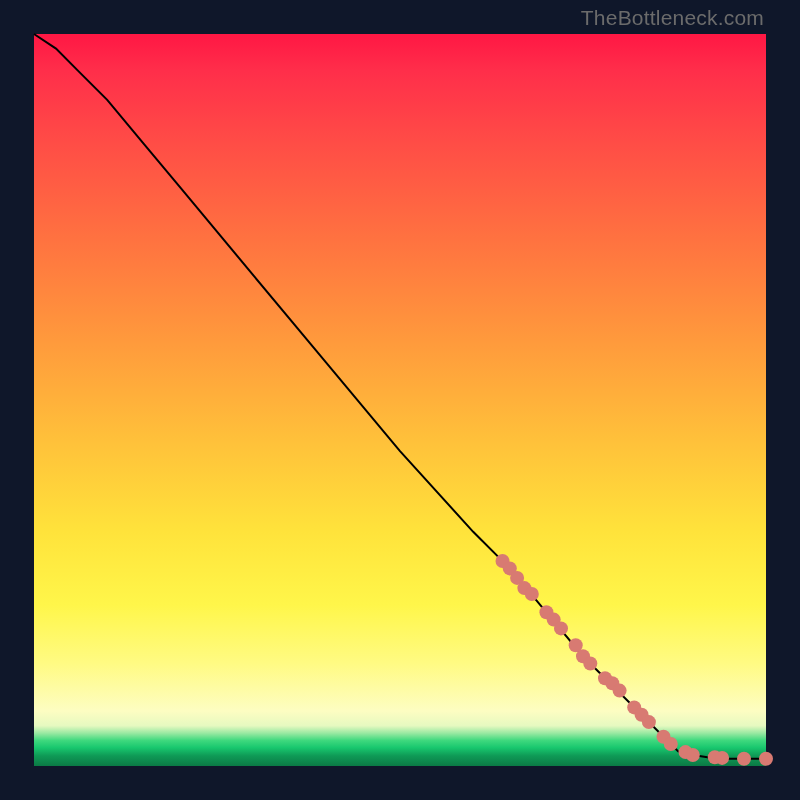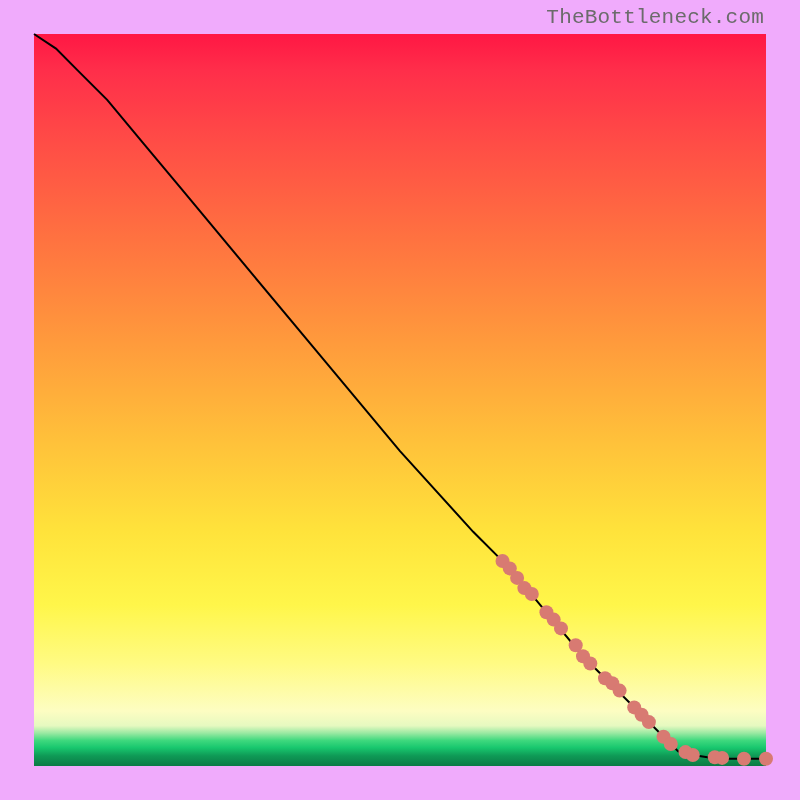--- a/index.html
+++ b/index.html
@@ -8,22 +8,21 @@
     width: 800px;
     height: 800px;
     background: #000;
     overflow: hidden;
     font-family: Arial, Helvetica, sans-serif;
   }
   .frame {
     position: relative;
     width: 800px;
     height: 800px;
-    background: #f0abfc;
-    font-family: Liberation Mono, monospace;
+    background: #0f172a;
   }
   .plot-area {
     position: absolute;
     left: 34px;
     top: 34px;
     width: 732px;
     height: 732px;
     
     background: linear-gradient(
       to bottom,

